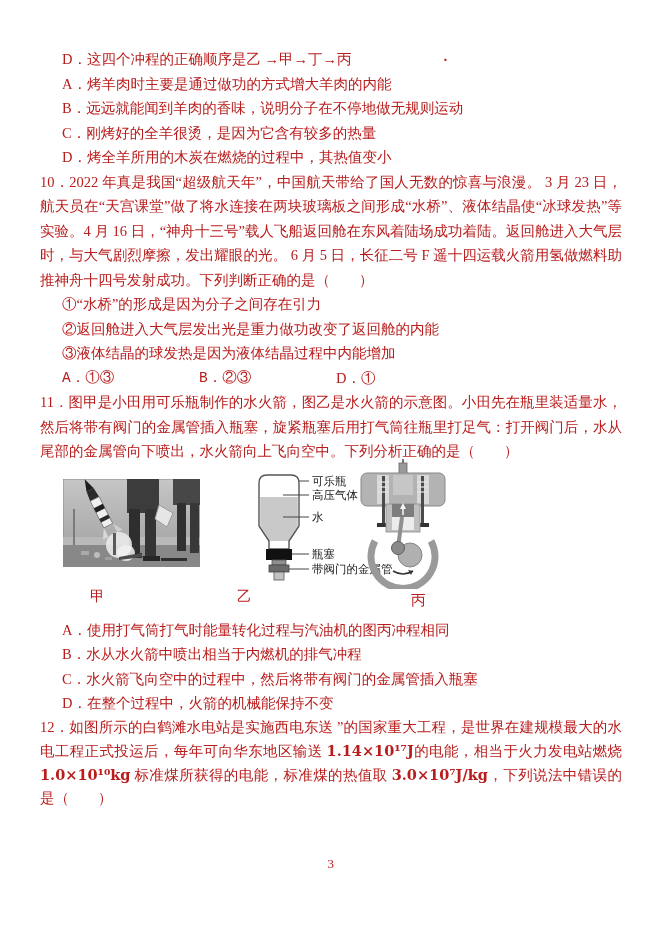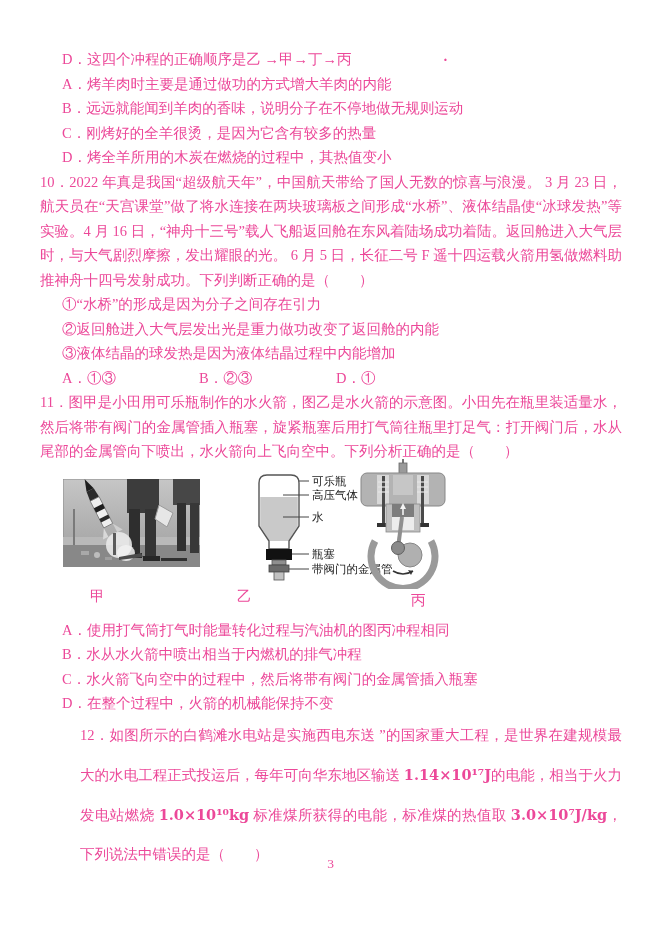--- a/index.html
+++ b/index.html
@@ -1,38 +1,38 @@
 <!DOCTYPE html>
 <html><head>
 <meta charset="utf-8">
 <style>
   html,body { margin:0; padding:0; background:#ffffff; }
   .page {
     position:relative;
     width:661px; height:935px;
     background:#ffffff;
     font-family:"Liberation Serif","DejaVu Serif",serif;
-    color:#ec4899;
+    color:#b91c1c;
     overflow:hidden;
   }
   .content {
     position:absolute; top:47px; left:40px; width:582px;
     font-size:14.5px;
   }
   p { margin:0; line-height:24.5px; }
   .stem { text-align:justify; }
   .option { padding-left:22px; }
   .answers { display:flex; padding-left:22px; line-height:24.5px; }
   .answers span { display:inline-block; }
-  .ans-a,.ans-b,.ans-c { width:137px; }
+  .ans-a,.ans-b,.ans-c { width:137px;font-family:Liberation Mono, monospace; }
   .stray-dot { position:absolute; left:403px; top:1px; font-weight:bold; }
   .figure-row { position:relative; height:152px; margin-top:2px; }
   .fig { position:absolute; }
   .fig-label { position:absolute; font-size:14.5px; line-height:16px; }
-  .q12 { line-height:39px;margin-left:40px; }
+  .q12 { line-height:23px; }
   .bold-val { font-weight:bold; font-family:"DejaVu Serif",serif; }
   .footer {
     position:absolute; left:0; right:0; top:856px;
     text-align:center; font-size:13.5px;
     font-family:"Liberation Serif","DejaVu Serif",serif;
   }
   svg text {
     font-family:"Liberation Serif","DejaVu Serif",serif;
     font-size:11.5px; fill:#222;
   }

